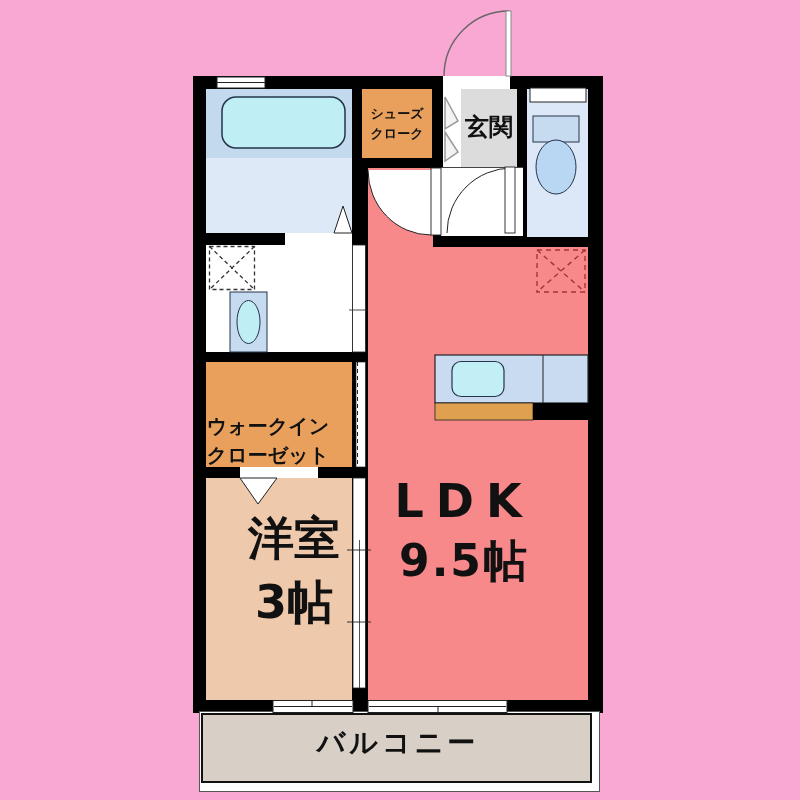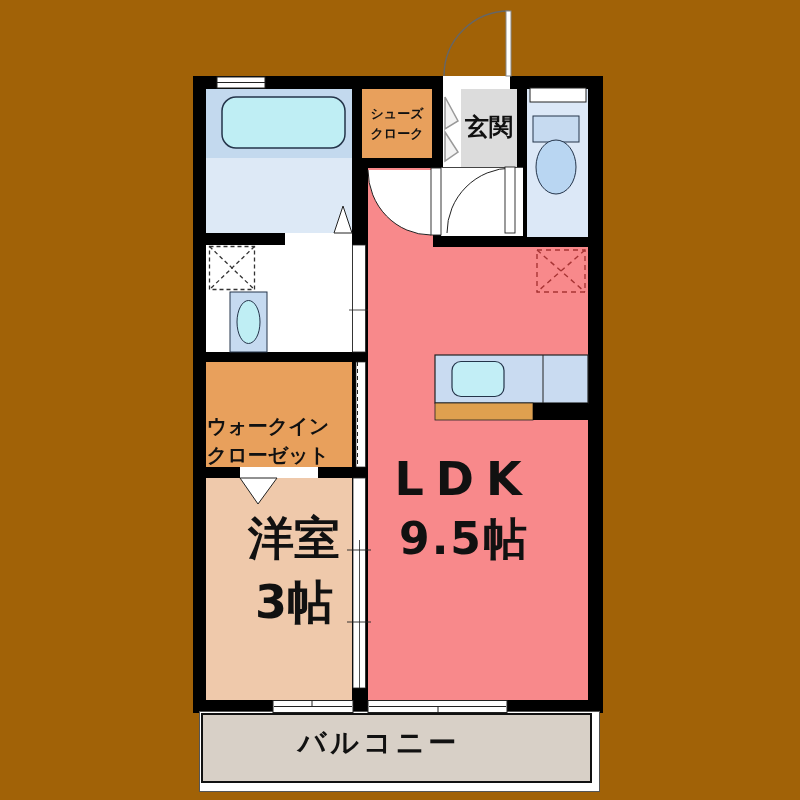--- a/index.html
+++ b/index.html
@@ -1,16 +1,16 @@
 <!DOCTYPE html>
 <html style="--c-wall: #000000; --c-ldk_salmon: #f8898b; --c-closet_orange: #e8a05c; --c-western_peach: #efc9ab; --c-entrance_gray: #dcdcdc; --c-toilet_blue: #dce8f7; --c-bath_upper: #c3d9ee; --c-bath_lower: #dde9f6; --c-fixture_cyan: #bfeef4; --c-fixture_blue: #c6daf0; --c-kitchen_counter: #c9dbf1; --c-kitchen_cabinet: #dfa04f; --c-balcony_beige: #d8d0c7; --c-fridge_dash: #a83535;"><head>
 <meta charset="utf-8">
 <style>
   html,body{margin:0;padding:0;background:#fff;}
-  #canvas{position:relative;width:800px;height:800px;background:#a16207;overflow:hidden;
+  #canvas{position:relative;width:800px;height:800px;background:#f9a8d4;overflow:hidden;
           font-family:"DejaVu Sans","Liberation Sans",sans-serif;}
   .abs{position:absolute;}
   .room{position:absolute;}
   .label{position:absolute;font-weight:700;color:#111;text-align:center;line-height:1.15;}
   
   #building{left:193px;top:76px;width:410px;height:637px;background:var(--c-wall,#000);}
   
   #bath-upper{left:206px;top:89px;width:146px;height:69px;background:var(--c-bath_upper);border-bottom:1px solid #7f96ad;}
   #bath-lower{left:206px;top:158px;width:146px;height:75px;background:var(--c-bath_lower);}
   #bath-door-band{left:285px;top:233px;width:67px;height:12px;background:#fff;}
@@ -26,24 +26,24 @@
   #toilet{left:527px;top:89px;width:61px;height:148px;background:var(--c-toilet_blue);}
   #ldk-tongue{left:368px;top:168px;width:65px;height:79px;background:var(--c-ldk_salmon);}
   #ldk-main{left:368px;top:247px;width:220px;height:453px;background:var(--c-ldk_salmon);}
   #balcony-frame{left:199px;top:711px;width:399px;height:79px;border:1px solid #555;background:#fff;}
   #balcony{left:201px;top:713px;width:387px;height:66px;background:var(--c-balcony_beige);border:2px solid #111;}
   
   #shoes-label{left:362px;top:104px;width:70px;font-size:13px;line-height:1.5;}
   #genkan-label{left:461px;top:114px;width:56px;font-size:24px;}
   #wic-label{left:206px;top:412px;width:124px;font-size:20px;line-height:1.45;}
   #youshitsu-label{left:206px;top:506px;width:176px;font-size:46px;line-height:1.4;}
-  #ldk-label{left:368px;top:450px;width:192px;font-size:46px;line-height:1.3;}
+  #ldk-label{left:368px;top:472px;width:192px;font-size:46px;line-height:1.3;}
   #ldk-label .l1{letter-spacing:12px;}
   #ldk-label .l2{font-size:44px;letter-spacing:2px;}
-  #balcony-label{left:184px;top:727px;width:390px;font-size:28px;letter-spacing:4px;}
+  #balcony-label{left:203px;top:727px;width:390px;font-size:28px;letter-spacing:4px;}
   svg{pointer-events:none;}
 </style>
 </head>
 <body>
 
 <div id="canvas">
 
   <div id="building" class="abs"></div>
 
   <div id="bath-upper" class="room"></div>

